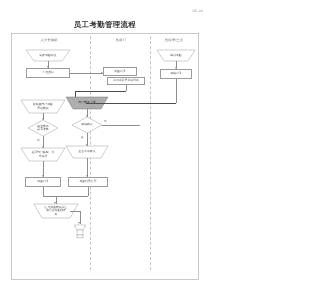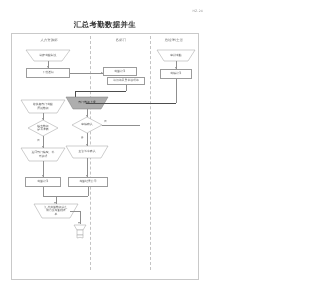--- a/index.html
+++ b/index.html
@@ -115,21 +115,21 @@
   .doc-icon{position:absolute;}
   .doc-icon svg{overflow:visible;}
 </style>
 </head>
 <body>
 
 <div class="page">
 
   <div class="doc-code">HZ-24</div>
 
-  <div class="title">汇总考勤数据并生</div>
+  <div class="title">员工考勤管理流程</div>
 
   <div class="frame"></div>
 
   <div class="lane-head l1">人力资源部</div>
   <div class="lane-head l2">各部门</div>
   <div class="lane-head l3">总经理/主管</div>
 
   <div class="divider d1"></div>
   <div class="divider d2"></div>
 

